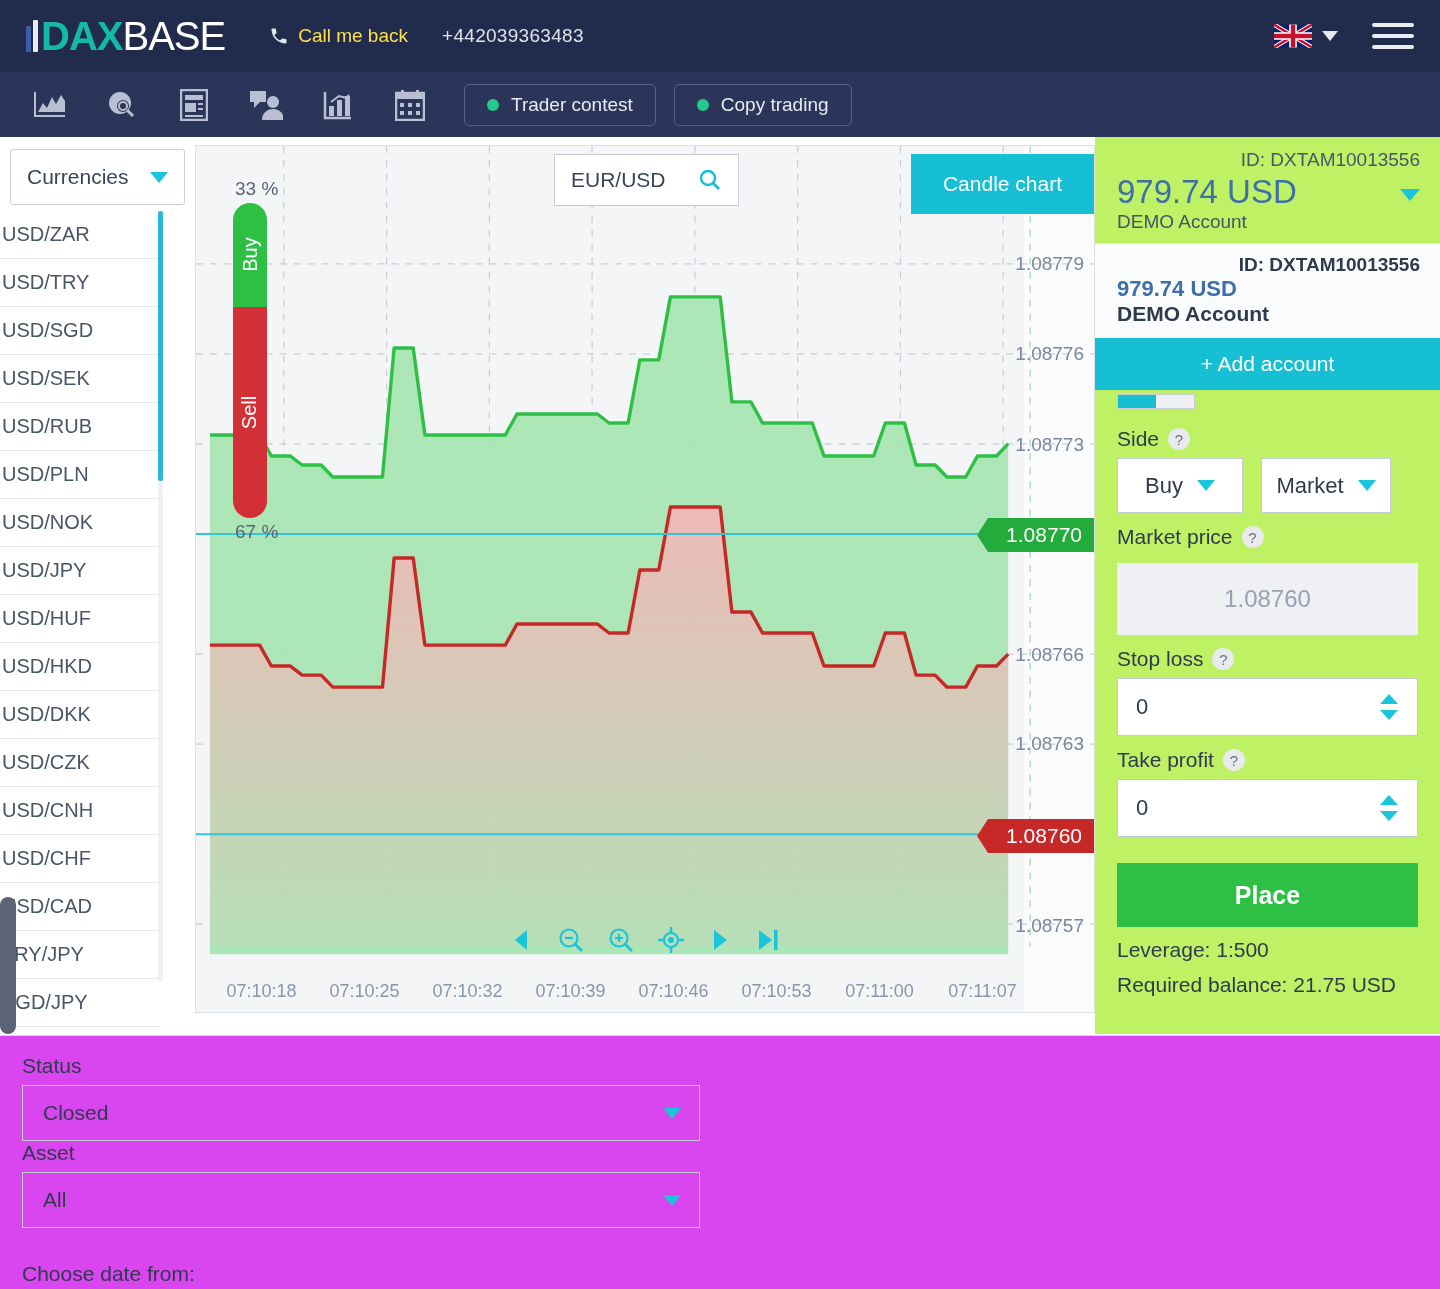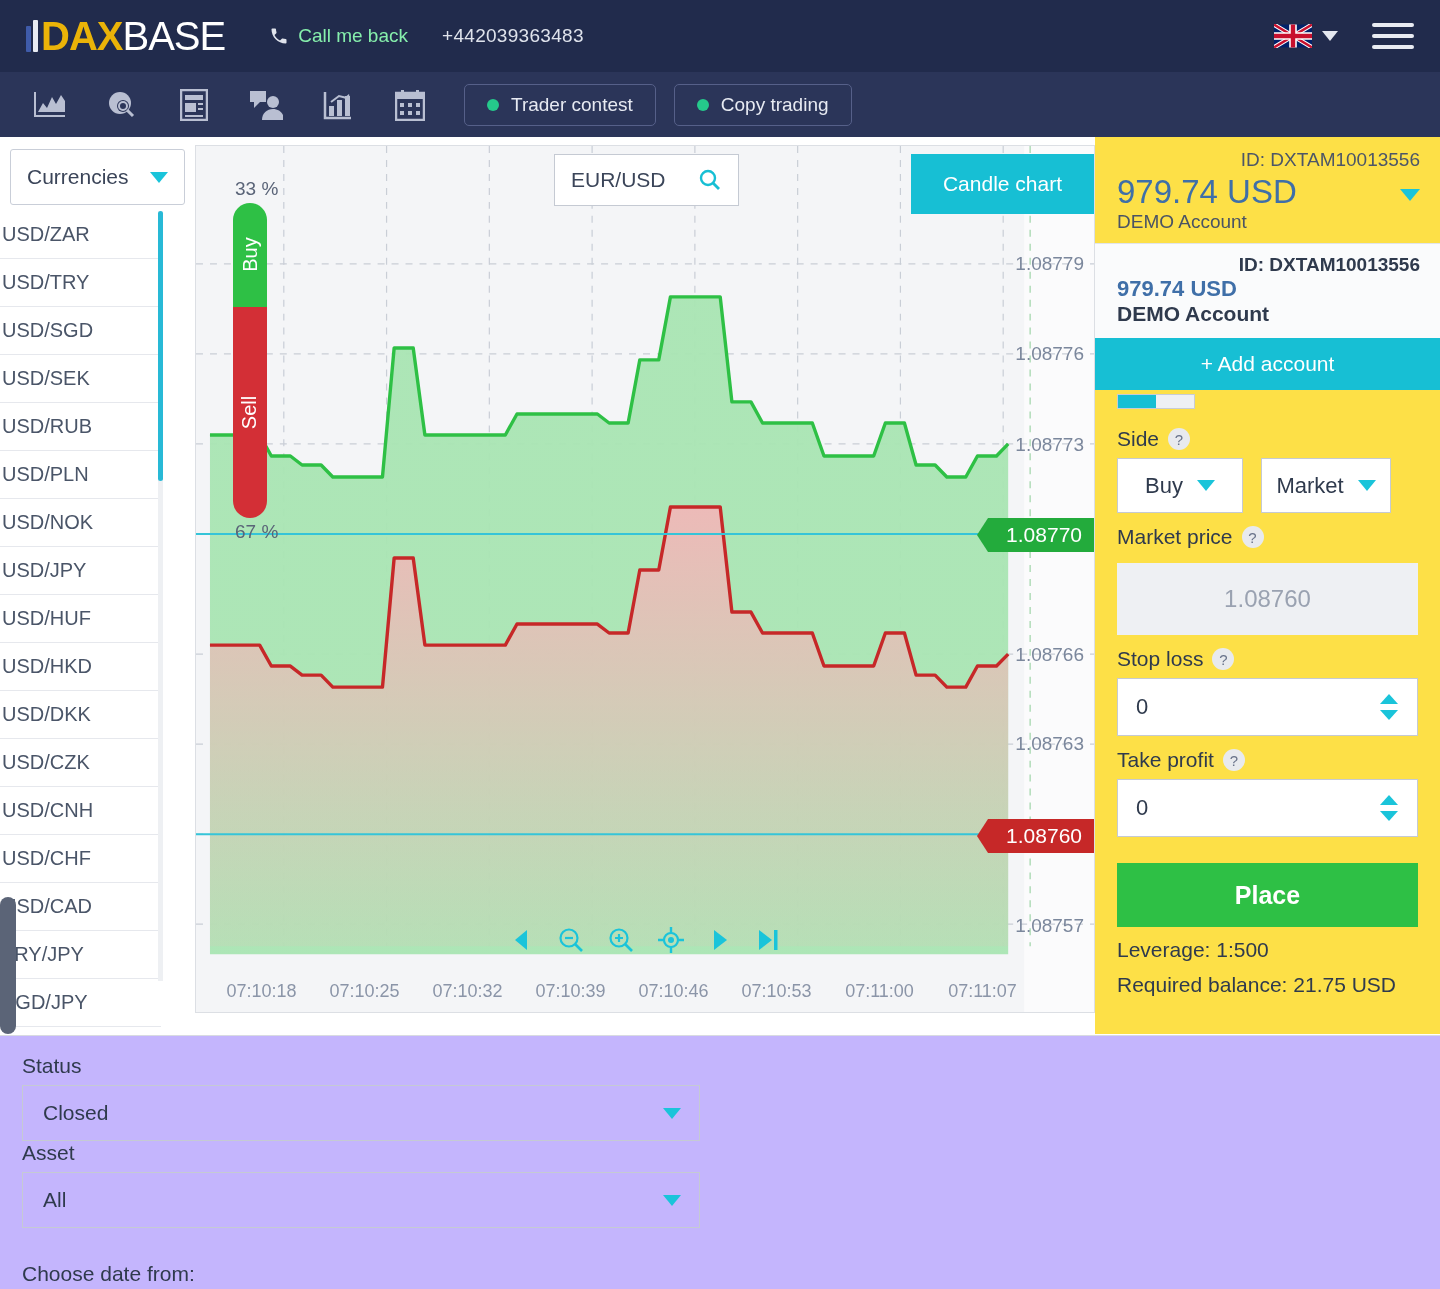--- a/index.html
+++ b/index.html
@@ -13,24 +13,24 @@
   
   .topbar {
     height: 72px; background: #212b4c; display: flex;
     align-items: center; padding: 0 26px; position: relative;
   }
   .logo { display: flex; align-items: center; font-size: 40px; letter-spacing: -1px; }
   .logo-mark { display: inline-flex; align-items: flex-end; height: 32px; margin-right: 3px; gap: 2px; }
   .logo-mark i { display: block; width: 5px; background: #3f5ba9; border-radius: 1px; }
   .logo-mark i:nth-child(1) { height: 26px; }
   .logo-mark i:nth-child(2) { height: 32px; background: #e8ebf2; }
-  .logo-dax { color: #eab308; font-weight: 700; }
+  .logo-dax { color: #14b8a6; font-weight: 700; }
   .logo-base { color: #ffffff; font-weight: 400; }
   .callback {
-    display: flex; align-items: center; color: #86efac;
+    display: flex; align-items: center; color: #fde047;
     font-size: 19px; margin-left: 44px; gap: 9px;
   }
   .phone { color: #dfe3ec; font-size: 19px; margin-left: 34px; letter-spacing: .3px; }
   .topright { margin-left: auto; display: flex; align-items: center; gap: 34px; }
   .flag { width: 38px; height: 24px; position: relative; display:inline-block; }
   .caret-white {
     width: 0; height: 0; border-left: 8px solid transparent;
     border-right: 8px solid transparent; border-top: 10px solid #e4e7ef;
   }
   .lang { display: flex; align-items: center; gap: 10px; }
@@ -132,21 +132,21 @@
     position: absolute; left: 50%; transform: translateX(-50%);
     bottom: 58px; display: flex; gap: 22px; align-items: center; z-index: 6;
   }
   .xlabels {
     position: absolute; left: 0; right: 0; bottom: 10px; display: flex;
     z-index: 5; padding-left: 14px;
   }
   .xlabels span { font-size: 18px; color: #8b95a8; width: 103px; text-align: center; }
 
   
-  .rightpanel { width: 345px; position: relative; background: #fde047; }
+  .rightpanel { width: 345px; position: relative; background: #bef264; }
   .acct-head { padding: 12px 20px 10px 22px; position: relative; }
   .acct-id { font-size: 19px; color: #4c5668; text-align: right; }
   .acct-bal { font-size: 33px; color: #3f6fa8; font-weight: 400; margin-top: 2px; }
   .acct-type { font-size: 19px; color: #4a5364; }
   .acct-caret {
     position: absolute; right: 20px; top: 52px;
     width: 0; height: 0; border-left: 10px solid transparent;
     border-right: 10px solid transparent; border-top: 12px solid #1ac4da;
   }
   .acct-drop { border-top: 1px solid #e2e5ea; background: #fafbfc; padding: 10px 20px 12px 22px; }
@@ -184,21 +184,21 @@
   .spinarrows { display: flex; flex-direction: column; gap: 4px; }
   .placebtn {
     height: 64px; background: #2ec045; color: #fff; font-size: 25px; font-weight: 700;
     display: flex; align-items: center; justify-content: center; margin-top: 26px;
   }
   .meta { font-size: 21px; color: #2f3a4d; margin-top: 11px; }
 
   
   .filters {
     position: absolute; left: 0; top: 1035px; width: 1440px; height: 254px;
-    border-top: 1px solid #d8dbe1; background: #c4b5fd; padding: 18px 20px 0 22px;
+    border-top: 1px solid #d8dbe1; background: #d946ef; padding: 18px 20px 0 22px;
     display: flex; flex-wrap: wrap;
   }
   .fcol { width: 706px; padding-right: 28px; }
   .flab2 { font-size: 21px; color: #2f3a4d; margin-bottom: 7px; }
   .fsel {
     height: 56px; border: 1px solid #c5cad3; display: flex; align-items: center;
     justify-content: space-between; padding: 0 18px 0 20px; font-size: 21px; color: #2f3a4d;
   }
   .frow2 { margin-top: 34px; }
   .leftstrip { position: absolute; left: 0; top: 1035px; width: 16px; height: 254px; background: #fff; }

